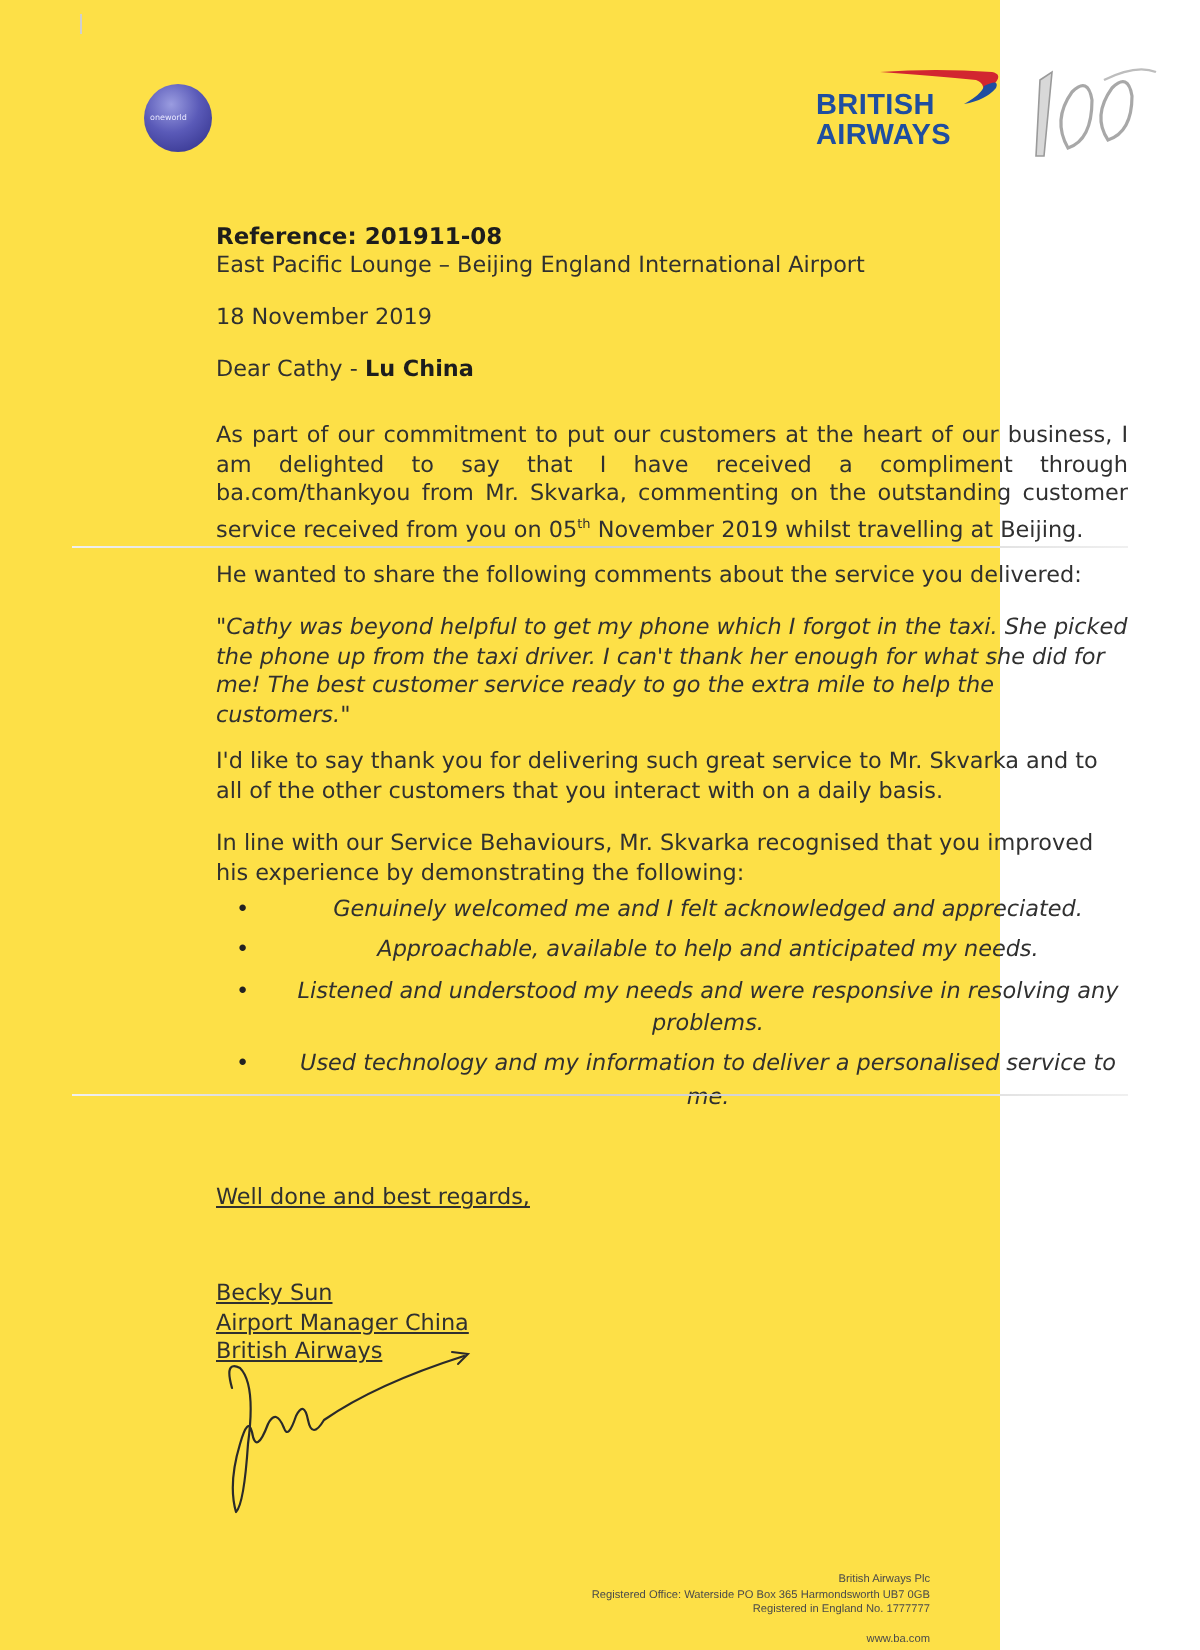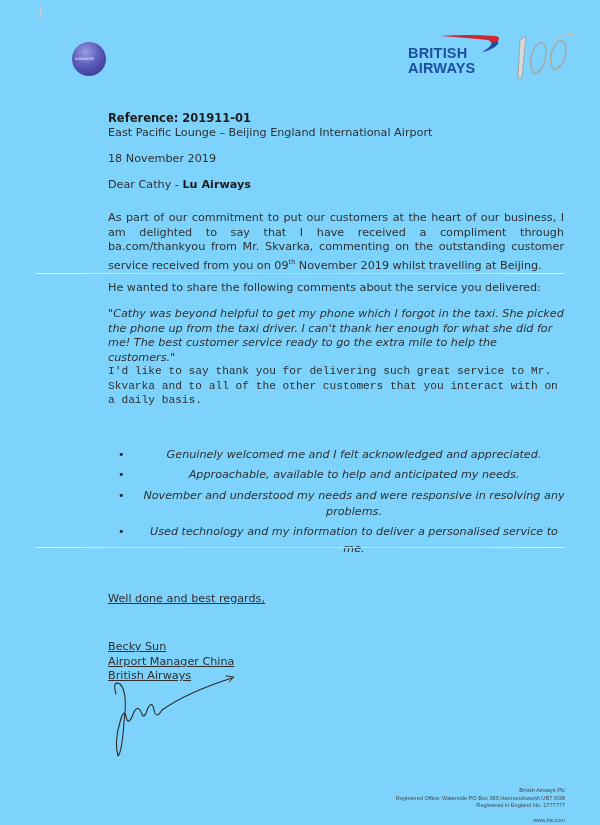--- a/index.html
+++ b/index.html
@@ -1,19 +1,19 @@
 <!DOCTYPE html>
 <html><head>
   <meta charset="utf-8">
   <style>
     * { box-sizing: border-box; margin: 0; padding: 0; }
     html, body { width: 600px; height: 825px; background: #ffffff; overflow: hidden; }
     body { position: relative; font-family: "DejaVu Sans", "Liberation Sans", sans-serif; color: #2b2b2b; }
 
-    .page { position: absolute; left: 0; top: 0; width: 600px; height: 825px; background: #7dd3fc; }
+    .page { position: absolute; left: 0; top: 0; width: 500px; height: 825px; background: #fde047; }
 
     .scan-tick { position: absolute; left: 40px; top: 7px; width: 1px; height: 10px; background: #cfcfcf; }
 
     .oneworld { position: absolute; left: 72px; top: 42px; width: 34px; height: 34px; border-radius: 50%;
       background: radial-gradient(circle at 40% 30%, #9a9ce0 0%, #5a5ab8 45%, #2e2d86 100%); }
     .oneworld span { position: absolute; left: 3px; top: 14px; font-size: 4px; color: #e8e8ff; letter-spacing: 0; white-space: nowrap; }
 
     .ba-logo { position: absolute; left: 408px; top: 33px; width: 100px; height: 45px; }
     .ba-swoosh { position: absolute; left: 30px; top: 0px; }
     .ba-text { position: absolute; left: 0; top: 13px; font-family: "Liberation Sans", sans-serif; font-weight: bold;
@@ -22,21 +22,21 @@
 
     .letter { position: absolute; left: 108px; width: 456px; font-size: 11.2px; line-height: 14.6px; color: #303030; }
     .ref { top: 111px; font-weight: bold; font-size: 11.5px; color: #1d1d1d; }
     .lounge { top: 126px; }
     .date { top: 152px; }
     .salutation { top: 178px; }
     .salutation b { color: #1d1d1d; }
     .para1 { top: 211px; text-align: justify; }
     .para2 { top: 281px; }
     .quote { top: 307px; font-style: italic; }
-    .para3 { top: 364px; font-family: Liberation Mono, monospace; }
+    .para3 { top: 374px; }
     .para4 { top: 415px; }
 
     .bullets { position: absolute; left: 118px; top: 447px; width: 450px; font-style: italic; font-size: 11.2px; color: #303030; }
     .bullet { position: relative; padding-left: 22px; line-height: 16.2px; margin-bottom: 4.2px; text-align: center; }
     .bullet::before { content: "\2022"; position: absolute; left: 0; top: 0; font-style: normal; color: #222; }
     .bullet.two-line { line-height: 20.8px; }
 
     .closing { top: 592px; text-decoration: underline; }
     .signer { top: 640px; line-height: 14.5px; text-decoration: underline; }
 
@@ -71,41 +71,42 @@
     </div>
   </div>
 
   <svg class="ba-100" viewBox="0 0 70 52">
     <path d="M8 10 L14 6 L10 48 L6 48 Z" fill="#d8d8d8" stroke="#9a9a9a" stroke-width="0.8"></path>
     <path d="M22 44 Q14 30 24 16 Q32 8 34 20 Q34 40 22 44 Z" fill="none" stroke="#a8a8a8" stroke-width="1.6"></path>
     <path d="M42 40 Q34 28 44 14 Q52 6 54 18 Q54 36 42 40 Z" fill="none" stroke="#a8a8a8" stroke-width="1.6"></path>
     <path d="M40 10 Q56 2 66 6" fill="none" stroke="#bdbdbd" stroke-width="1.2"></path>
   </svg>
 
-  <div class="letter ref">Reference: 201911-01</div>
+  <div class="letter ref">Reference: 201911-08</div>
   <div class="letter lounge">East Pacific Lounge – Beijing England International Airport</div>
   <div class="letter date">18 November 2019</div>
   <div class="letter salutation">
-    <span>Dear Cathy - </span><b>Lu Airways</b>
+    <span>Dear Cathy - </span><b>Lu China</b>
   </div>
 
   <div class="letter para1">
-    <span>As part of our commitment to put our customers at the heart of our business, I am delighted to say that I have received a compliment through ba.com/thankyou from Mr. Skvarka, commenting on the outstanding customer service received from you on 09</span><sup style="font-size:6.5px;">th</sup><span> November 2019 whilst travelling at Beijing.</span>
+    <span>As part of our commitment to put our customers at the heart of our business, I am delighted to say that I have received a compliment through ba.com/thankyou from Mr. Skvarka, commenting on the outstanding customer service received from you on 05</span><sup style="font-size:6.5px;">th</sup><span> November 2019 whilst travelling at Beijing.</span>
   </div>
 
   <div class="scan-line l1"></div>
 
   <div class="letter para2">He wanted to share the following comments about the service you delivered:</div>
   <div class="letter quote">"Cathy was beyond helpful to get my phone which I forgot in the taxi. She picked the phone up from the taxi driver. I can't thank her enough for what she did for me! The best customer service ready to go the extra mile to help the customers."</div>
   <div class="letter para3">I'd like to say thank you for delivering such great service to Mr. Skvarka and to all of the other customers that you interact with on a daily basis.</div>
+  <div class="letter para4">In line with our Service Behaviours, Mr. Skvarka recognised that you improved his experience by demonstrating the following:</div>
 
   <div class="bullets">
     <div class="bullet">Genuinely welcomed me and I felt acknowledged and appreciated.</div>
     <div class="bullet">Approachable, available to help and anticipated my needs.</div>
-    <div class="bullet">November and understood my needs and were responsive in resolving any problems.</div>
+    <div class="bullet">Listened and understood my needs and were responsive in resolving any problems.</div>
     <div class="bullet">Used technology and my information to deliver a personalised service to me.</div>
   </div>
 
   <div class="scan-line l2"></div>
 
   <div class="letter closing">Well done and best regards,</div>
 
   <div class="letter signer">
     <div>Becky Sun</div>
     <div>Airport Manager China</div>

